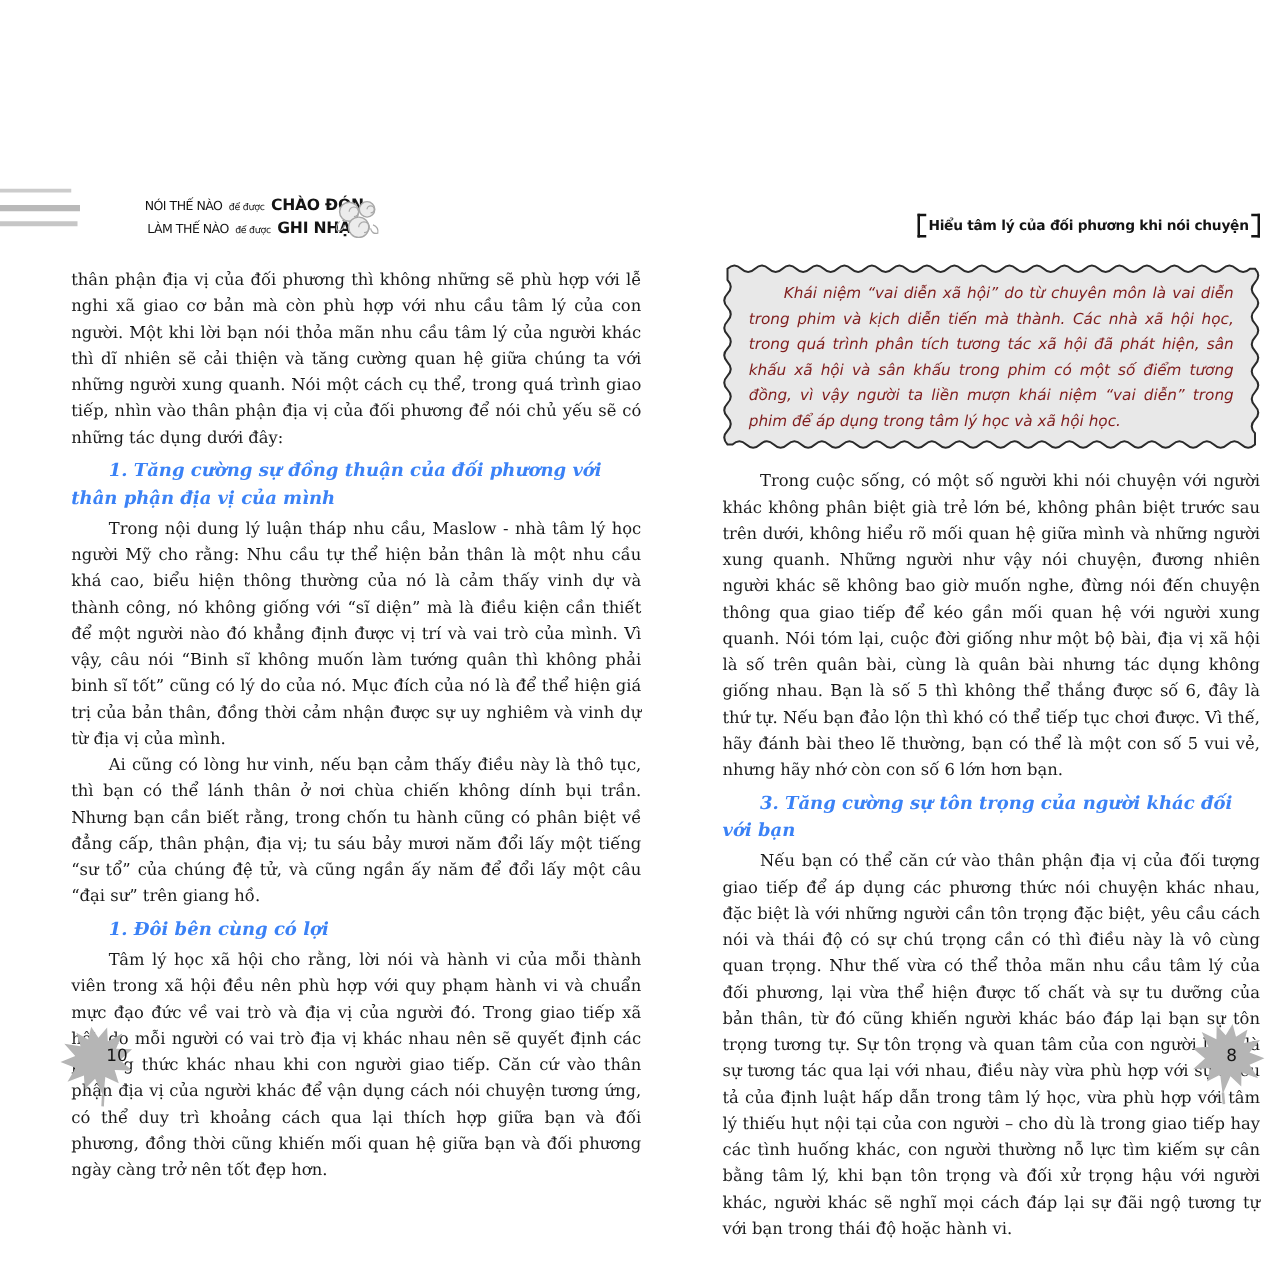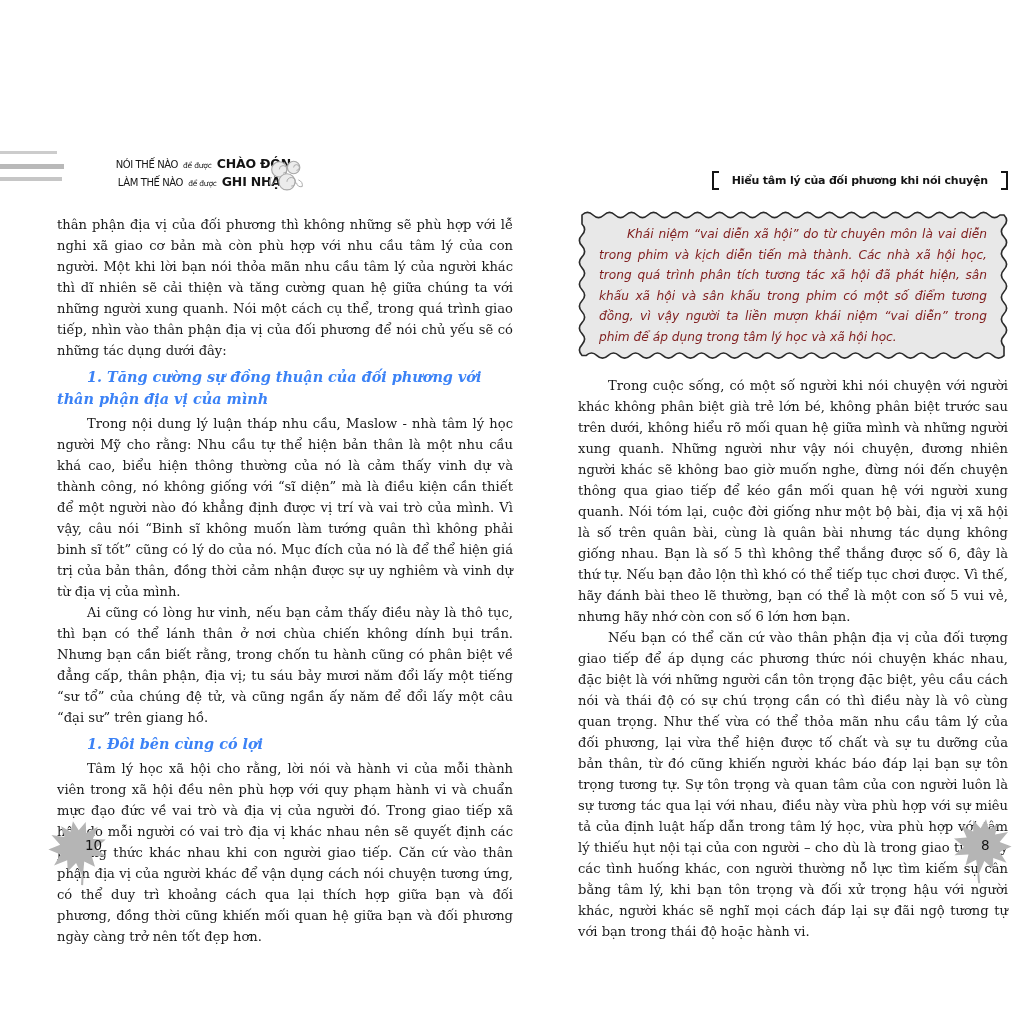--- a/index.html
+++ b/index.html
@@ -26,21 +26,21 @@
   }
   .lp-header .hl{white-space:nowrap;}
   .hdr-prefix{font-size:10px;font-weight:normal;letter-spacing:-0.4px;text-align:right;}
   .hdr-small{font-size:7.5px;font-weight:normal;letter-spacing:-0.2px;}
   .hdr-em{font-size:12.5px;font-weight:bold;letter-spacing:-0.2px;}
 
   .flower{position:absolute;left:208px;top:7px;width:42px;height:38px;}
 
   
   .rp-header{
-    position:absolute;top:21px;right:0;display:flex;align-items:stretch;gap:11px;
+    position:absolute;top:21px;right:0;display:flex;align-items:stretch;gap:0;
     font-family:"DejaVu Sans", sans-serif;
   }
   .bracket{width:5px;border:2.5px solid #141414;}
   .bracket.bl{border-right:none;}
   .bracket.br{border-left:none;}
   .rp-header .hdr-txt{
     font-size:11px;font-weight:bold;letter-spacing:-0.2px;color:#141414;
     display:flex;align-items:center;padding:3px 2px;white-space:nowrap;
   }
 
@@ -135,20 +135,21 @@
   </div>
 
   <div class="body-col">
     <div class="callout">
       <svg class="wavy" preserveAspectRatio="none" xmlns="http://www.w3.org/2000/svg" viewBox="0 0 430 149">
         <path d="M 4 4 q 5.5 -5.2 11 0 q 5.5 5.2 11 0 q 5.5 -5.2 11 0 q 5.5 5.2 11 0 q 5.5 -5.2 11 0 q 5.5 5.2 11 0 q 5.5 -5.2 11 0 q 5.5 5.2 11 0 q 5.5 -5.2 11 0 q 5.5 5.2 11 0 q 5.5 -5.2 11 0 q 5.5 5.2 11 0 q 5.5 -5.2 11 0 q 5.5 5.2 11 0 q 5.5 -5.2 11 0 q 5.5 5.2 11 0 q 5.5 -5.2 11 0 q 5.5 5.2 11 0 q 5.5 -5.2 11 0 q 5.5 5.2 11 0 q 5.5 -5.2 11 0 q 5.5 5.2 11 0 q 5.5 -5.2 11 0 q 5.5 5.2 11 0 q 5.5 -5.2 11 0 q 5.5 5.2 11 0 q 5.5 -5.2 11 0 q 5.5 5.2 11 0 q 5.5 -5.2 11 0 q 5.5 5.2 11 0 q 5.5 -5.2 11 0 q 5.5 5.2 11 0 q 5.5 -5.2 11 0 q 5.5 5.2 11 0 q 5.5 -5.2 11 0 q 5.5 5.2 11 0 q 5.5 -5.2 11 0 q 5.5 5.2 11 0 L 426 4 q 5.2 5.5 0 11 q -5.2 5.5 0 11 q 5.2 5.5 0 11 q -5.2 5.5 0 11 q 5.2 5.5 0 11 q -5.2 5.5 0 11 q 5.2 5.5 0 11 q -5.2 5.5 0 11 q 5.2 5.5 0 11 q -5.2 5.5 0 11 q 5.2 5.5 0 11 q -5.2 5.5 0 11 L 426 145 q -5.5 5.2 -11 0 q -5.5 -5.2 -11 0 q -5.5 5.2 -11 0 q -5.5 -5.2 -11 0 q -5.5 5.2 -11 0 q -5.5 -5.2 -11 0 q -5.5 5.2 -11 0 q -5.5 -5.2 -11 0 q -5.5 5.2 -11 0 q -5.5 -5.2 -11 0 q -5.5 5.2 -11 0 q -5.5 -5.2 -11 0 q -5.5 5.2 -11 0 q -5.5 -5.2 -11 0 q -5.5 5.2 -11 0 q -5.5 -5.2 -11 0 q -5.5 5.2 -11 0 q -5.5 -5.2 -11 0 q -5.5 5.2 -11 0 q -5.5 -5.2 -11 0 q -5.5 5.2 -11 0 q -5.5 -5.2 -11 0 q -5.5 5.2 -11 0 q -5.5 -5.2 -11 0 q -5.5 5.2 -11 0 q -5.5 -5.2 -11 0 q -5.5 5.2 -11 0 q -5.5 -5.2 -11 0 q -5.5 5.2 -11 0 q -5.5 -5.2 -11 0 q -5.5 5.2 -11 0 q -5.5 -5.2 -11 0 q -5.5 5.2 -11 0 q -5.5 -5.2 -11 0 q -5.5 5.2 -11 0 q -5.5 -5.2 -11 0 q -5.5 5.2 -11 0 q -5.5 -5.2 -11 0 L 4 145 q -5.2 -5.5 0 -11 q 5.2 -5.5 0 -11 q -5.2 -5.5 0 -11 q 5.2 -5.5 0 -11 q -5.2 -5.5 0 -11 q 5.2 -5.5 0 -11 q -5.2 -5.5 0 -11 q 5.2 -5.5 0 -11 q -5.2 -5.5 0 -11 q 5.2 -5.5 0 -11 q -5.2 -5.5 0 -11 q 5.2 -5.5 0 -11 Z" fill="#e8e8e8" stroke="#2b2b2b" stroke-width="1.6"></path>
       </svg>
       <p>Khái niệm “vai diễn xã hội” do từ chuyên môn là vai diễn trong phim và kịch diễn tiến mà thành. Các nhà xã hội học, trong quá trình phân tích tương tác xã hội đã phát hiện, sân khấu xã hội và sân khấu trong phim có một số điểm tương đồng, vì vậy người ta liền mượn khái niệm “vai diễn” trong phim để áp dụng trong tâm lý học và xã hội học.</p>
     </div>
     <p>Trong cuộc sống, có một số người khi nói chuyện với người khác không phân biệt già trẻ lớn bé, không phân biệt trước sau trên dưới, không hiểu rõ mối quan hệ giữa mình và những người xung quanh. Những người như vậy nói chuyện, đương nhiên người khác sẽ không bao giờ muốn nghe, đừng nói đến chuyện thông qua giao tiếp để kéo gần mối quan hệ với người xung quanh. Nói tóm lại, cuộc đời giống như một bộ bài, địa vị xã hội là số trên quân bài, cùng là quân bài nhưng tác dụng không giống nhau. Bạn là số 5 thì không thể thắng được số 6, đây là thứ tự. Nếu bạn đảo lộn thì khó có thể tiếp tục chơi được. Vì thế, hãy đánh bài theo lẽ thường, bạn có thể là một con số 5 vui vẻ, nhưng hãy nhớ còn con số 6 lớn hơn bạn.</p>
+    <h3 class="sec-heading">3. Tăng cường sự tôn trọng của người khác đối với bạn</h3>
     <p>Nếu bạn có thể căn cứ vào thân phận địa vị của đối tượng giao tiếp để áp dụng các phương thức nói chuyện khác nhau, đặc biệt là với những người cần tôn trọng đặc biệt, yêu cầu cách nói và thái độ có sự chú trọng cần có thì điều này là vô cùng quan trọng. Như thế vừa có thể thỏa mãn nhu cầu tâm lý của đối phương, lại vừa thể hiện được tố chất và sự tu dưỡng của bản thân, từ đó cũng khiến người khác báo đáp lại bạn sự tôn trọng tương tự. Sự tôn trọng và quan tâm của con người luôn là sự tương tác qua lại với nhau, điều này vừa phù hợp với sự miêu tả của định luật hấp dẫn trong tâm lý học, vừa phù hợp với tâm lý thiếu hụt nội tại của con người – cho dù là trong giao tiếp hay các tình huống khác, con người thường nỗ lực tìm kiếm sự cân bằng tâm lý, khi bạn tôn trọng và đối xử trọng hậu với người khác, người khác sẽ nghĩ mọi cách đáp lại sự đãi ngộ tương tự với bạn trong thái độ hoặc hành vi.</p>
   </div>
 </div>
 
 <div class="leaf" id="leaf-left">
   <svg viewBox="0 0 100 104" xmlns="http://www.w3.org/2000/svg">
     <path fill="#b5b5b5" d="M50 10 L56 24 L68 14 L66 30 L84 24 L74 40 L92 44 L76 54 L88 68 L68 64 L70 80 L56 70 L50 92 L44 70 L30 80 L32 64 L12 68 L24 54 L8 44 L26 40 L16 24 L34 30 L32 14 L44 24 Z"></path>
     <path stroke="#b5b5b5" stroke-width="3" d="M50 90 L47 103"></path>
   </svg>
 </div>

